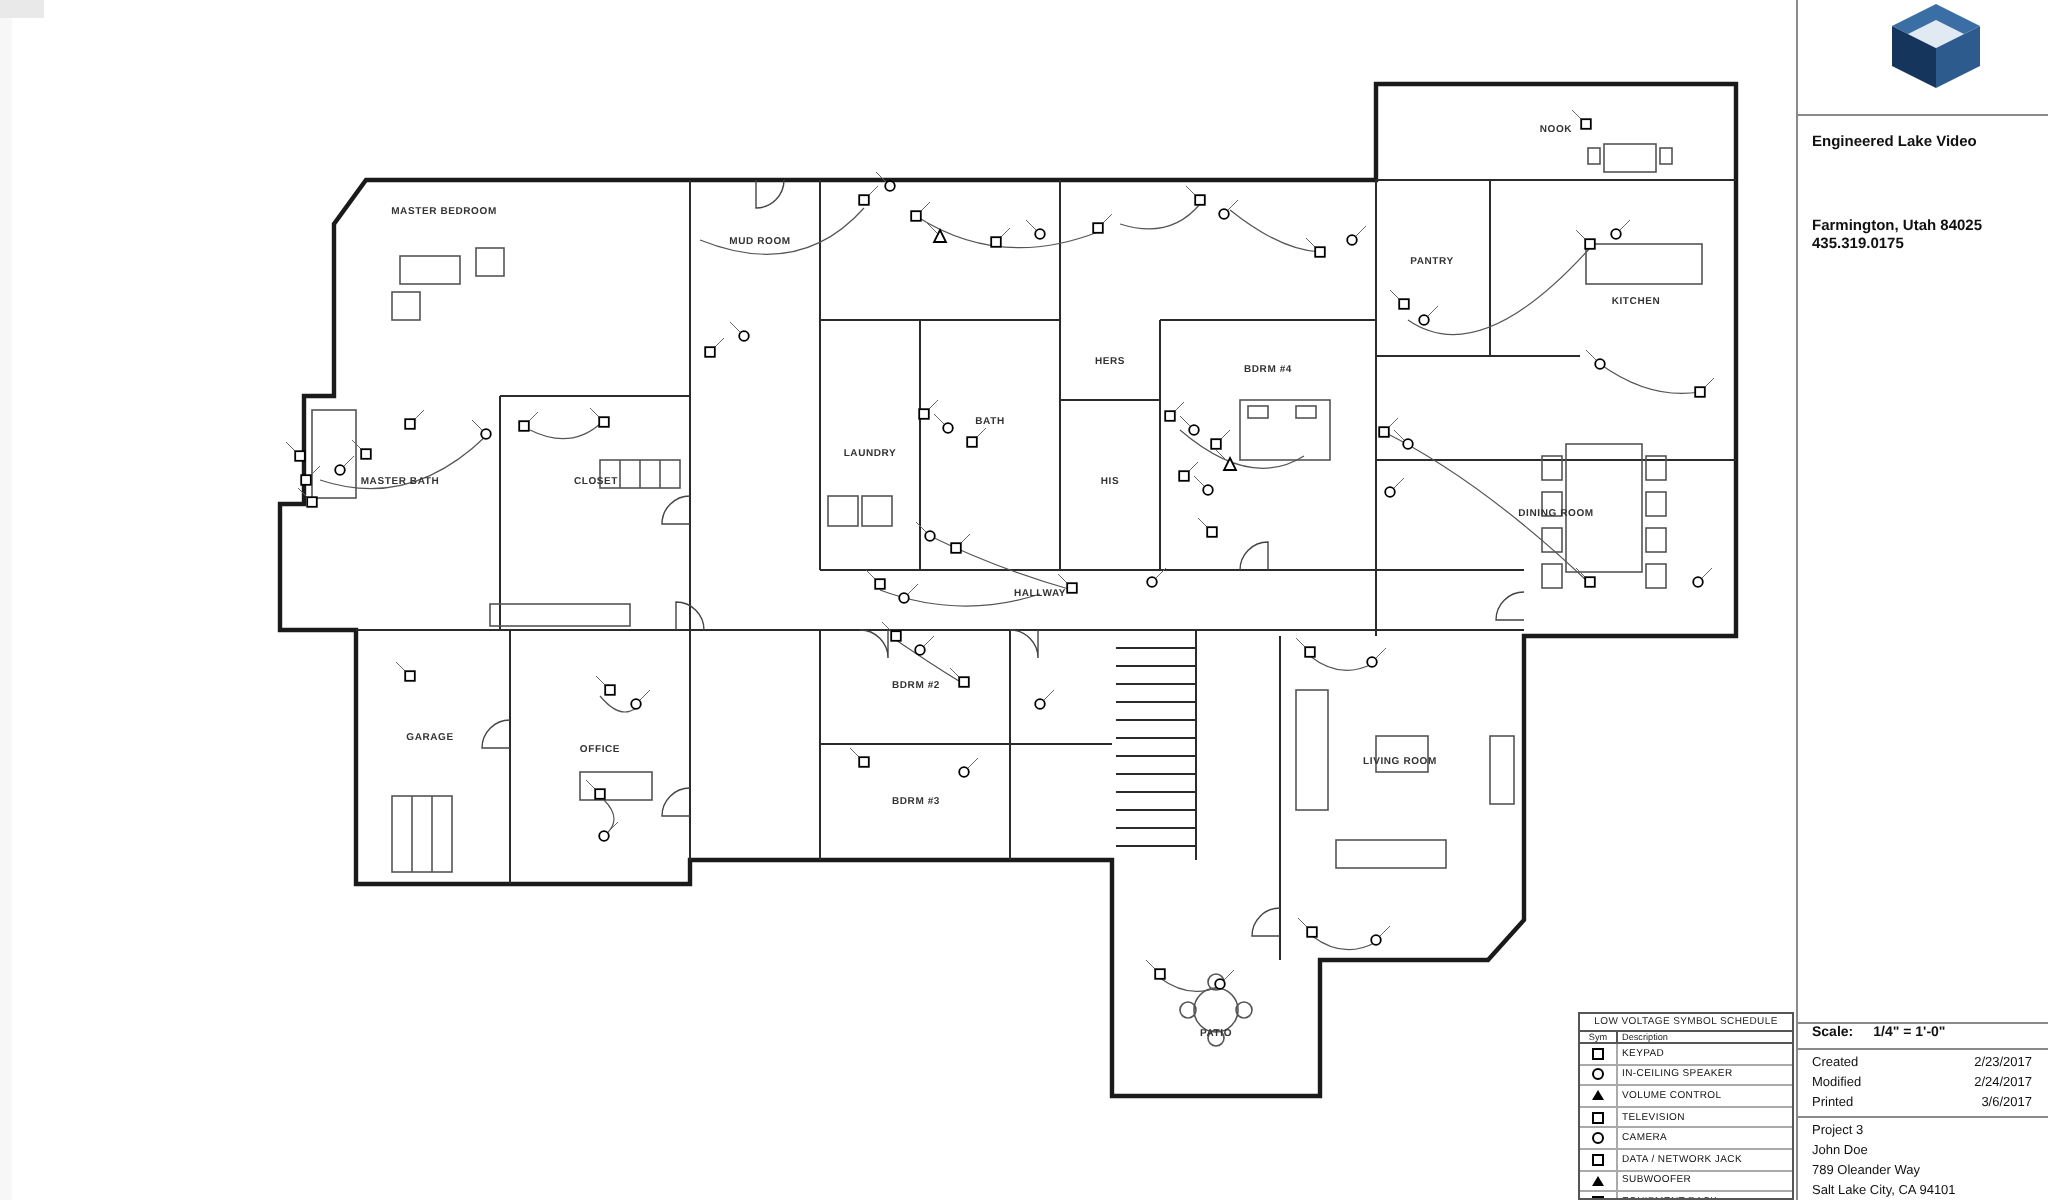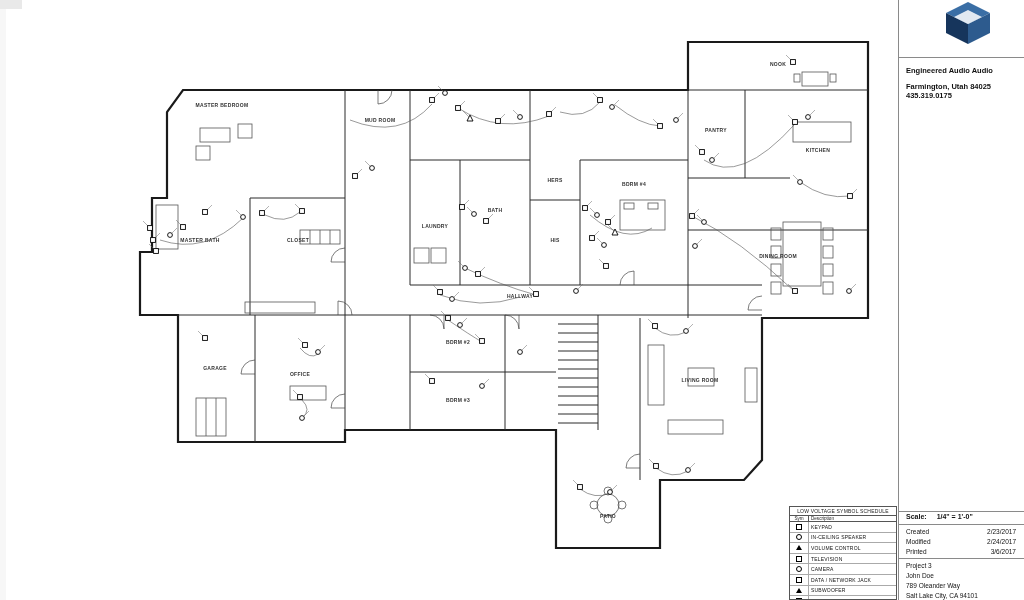--- a/index.html
+++ b/index.html
@@ -20,21 +20,21 @@
   .wires{fill:none;stroke:#555;stroke-width:0.6}
   .leader{stroke:#666;stroke-width:0.5}
   .sym{fill:#fff;stroke:#000;stroke-width:0.9}
   .room-label{font:600 5px "Liberation Sans",sans-serif;fill:#333;letter-spacing:.3px;text-anchor:middle}
 
   
   .tb-vline{position:absolute;left:898px;top:0;width:1px;height:600px;background:#8a8a8a}
   .tb-hline{position:absolute;left:899px;width:125px;height:1px;background:#8a8a8a}
   .logo{position:absolute;left:942px;top:0px;width:52px;height:46px}
   .company{position:absolute;left:906px;top:66px;width:112px;font-size:7.5px;font-weight:bold;line-height:9px}
-  .company .city{margin-top:7px}
+  .company .city{margin-top:33px}
   .scale-row{position:absolute;left:906px;top:513px;width:110px;display:flex;gap:10px;font-size:7px;font-weight:bold}
   .dates{position:absolute;left:906px;top:527px;width:110px;font-size:6.5px}
   .date-row{display:flex;justify-content:space-between;height:10px;line-height:10px}
   .project{position:absolute;left:906px;top:561px;width:112px;font-size:6.5px;line-height:10px}
 
   
   .legend{position:absolute;left:789px;top:506px;width:108px;height:94px;border:1px solid #555;
           background:#fff;box-sizing:border-box;overflow:hidden}
   .legend-title{font-size:5px;text-align:center;border-bottom:1px solid #555;padding:1px 0;color:#222;letter-spacing:.2px}
   .legend-colhead{display:flex;font-size:4.6px;border-bottom:1px solid #555;color:#222}
@@ -317,21 +317,21 @@
   <div class="logo">
     <svg width="52" height="46" viewBox="0 0 52 46">
       <polygon points="26,2 48,13 26,24 4,13" fill="#3a6ea5"></polygon>
       <polygon points="4,13 26,24 26,44 4,33" fill="#16355c"></polygon>
       <polygon points="48,13 26,24 26,44 48,33" fill="#2d5b8e"></polygon>
       <polygon points="26,10 40,17 26,24 12,17" fill="#ffffff" opacity="0.85"></polygon>
     </svg>
   </div>
 
   <div class="company">
-    <div>Engineered Audio Audio</div>
+    <div>Engineered Lake Video</div>
     <div class="city">Farmington, Utah 84025</div>
     <div>435.319.0175</div>
   </div>
 
   <div class="scale-row">
     <span>Scale:</span>
     <span>1/4" = 1'-0"</span>
   </div>
 
   <div class="dates">

